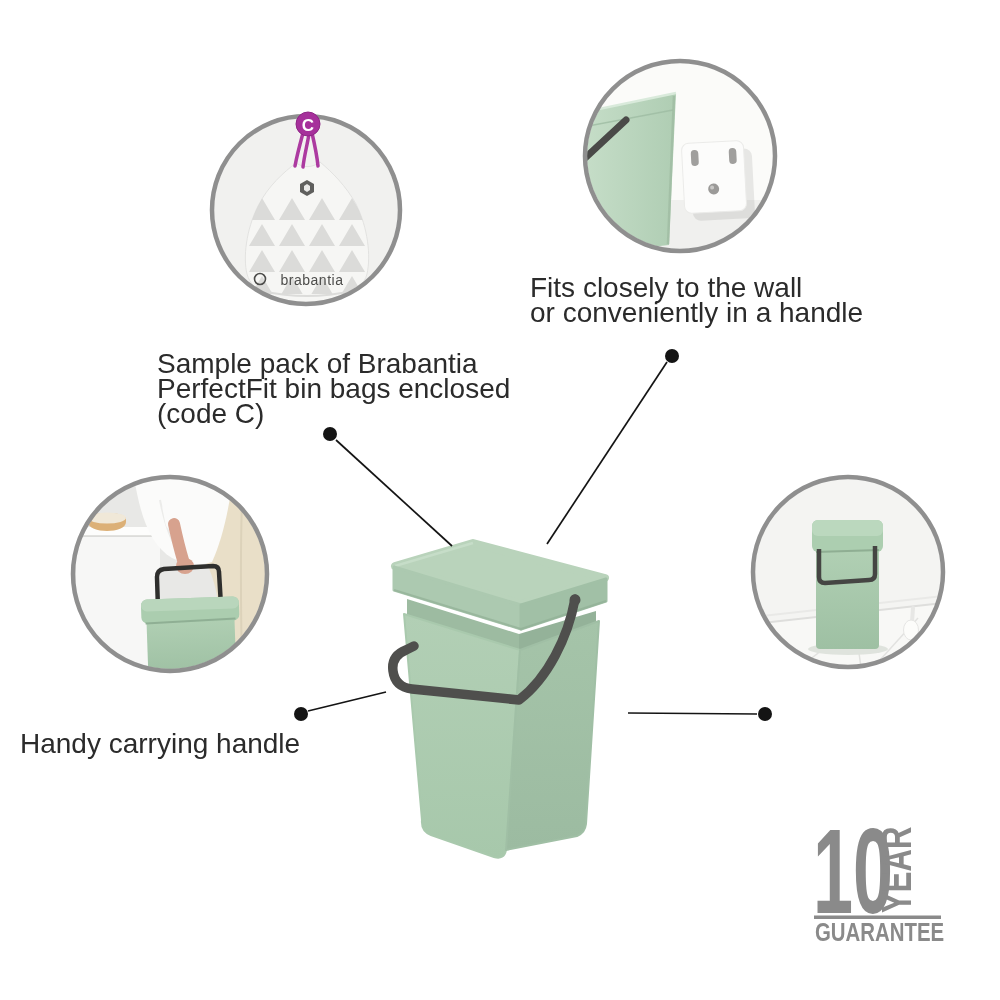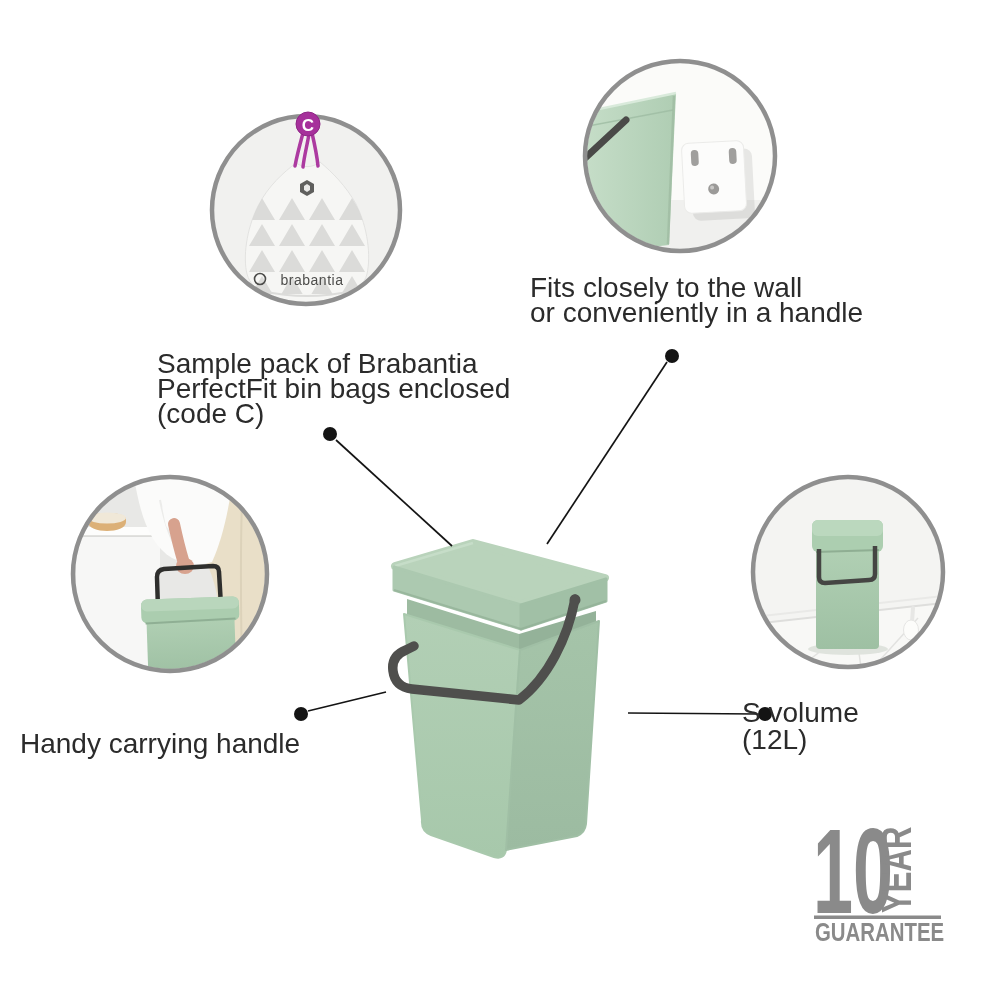--- a/index.html
+++ b/index.html
@@ -228,18 +228,14 @@
 
 <div class="callout-label" id="label-wall" style="left:530px;top:276px;width:302px;">
   <div>Fits closely to the wall</div>
   <div>or conveniently in a handle</div>
 </div>
 
 <div class="callout-label" id="label-handle" style="left:20px;top:732px;width:300px;">
   <div>Handy carrying handle</div>
 </div>
 
-<div class="callout-label" id="label-volume" style="left:742px;top:701px;width:200px;">
-  <div>S volume</div>
-  <div style="margin-top:2px;">(12L)</div>
-</div>
 
 </div>
 
 </body></html>

